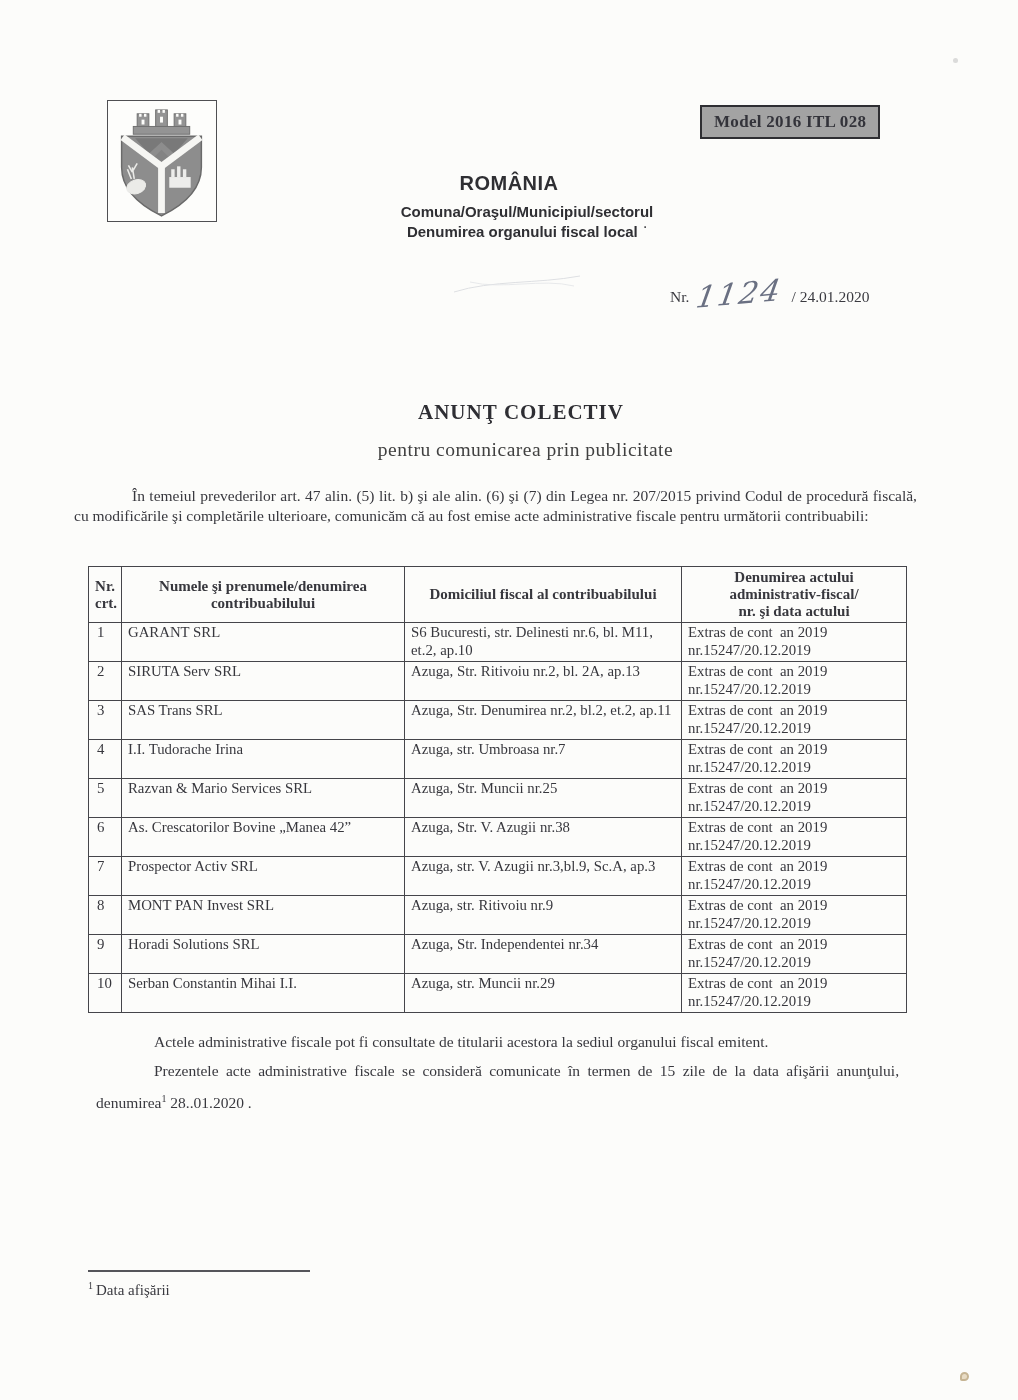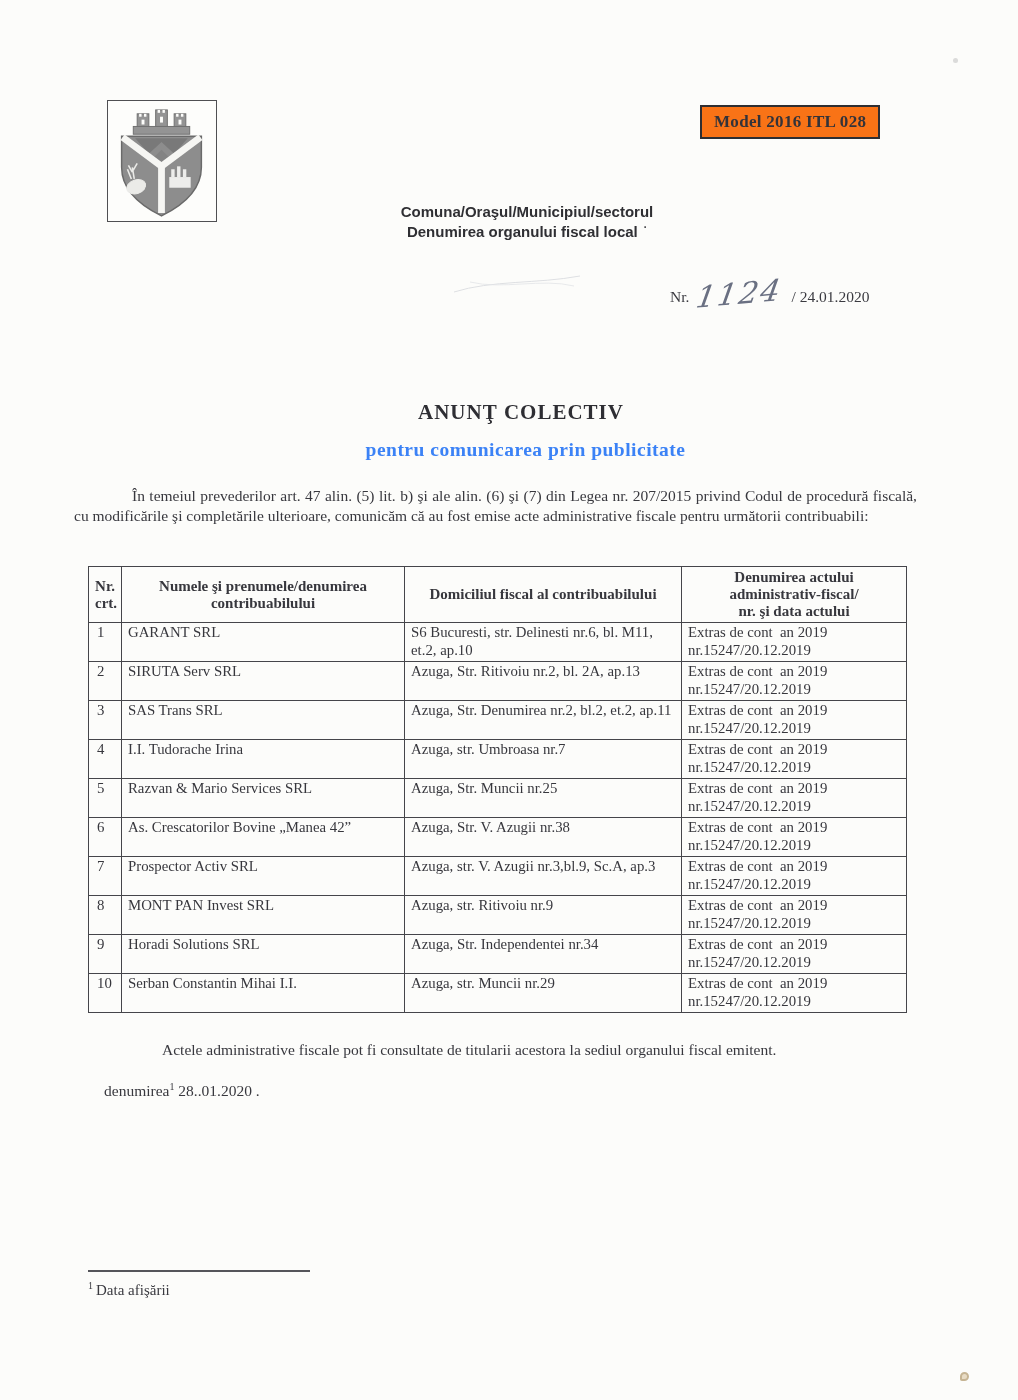--- a/index.html
+++ b/index.html
@@ -14,21 +14,21 @@
   }
   
   .crest-box{
     position:absolute;left:107px;top:100px;width:110px;height:122px;
     border:1.5px solid #4f4f52;background:#fdfdfb;box-sizing:border-box;
   }
   .model-box{
     position:absolute;left:700px;top:105px;
     border:2px solid #2e2e32;padding:5px 12px;
     font-weight:bold;font-size:17px;letter-spacing:.3px;
-    background:#f97316;
+    background:#a3a3a3;
   }
   .country-title{
     position:absolute;left:0;right:0;top:172px;text-align:center;
     font-family:"Liberation Sans","DejaVu Sans",sans-serif;
     font-weight:bold;font-size:20px;letter-spacing:.5px;color:#2f2f33;
   }
   .admin-line,.fiscal-line{
     position:absolute;left:0;right:0;text-align:center;
     font-family:"Liberation Sans","DejaVu Sans",sans-serif;
     font-weight:bold;font-size:15px;color:#2f2f33;padding-left:36px;
@@ -54,21 +54,21 @@
     letter-spacing:2px;position:relative;top:2px;margin:0 6px 0 4px;
     line-height:0;
   }
   
   .doc-title{
     position:absolute;left:0;right:0;top:400px;text-align:center;
     font-weight:bold;font-size:21px;letter-spacing:1px;color:#2e2e33;margin-left:24px;
   }
   .doc-subtitle{
     position:absolute;left:0;right:0;top:439px;text-align:center;
-    font-weight:bold;font-size:19.5px;letter-spacing:.5px;color:#3b82f6;padding-left:33px;
+    font-weight:normal;font-size:19.5px;letter-spacing:.5px;color:#404040;padding-left:33px;
   }
   
   .intro-par{
     position:absolute;left:74px;top:486px;width:843px;
     font-size:15.5px;line-height:20px;text-align:justify;
     text-indent:58px;color:#38383e;
   }
   
   .ann-table{
     position:absolute;left:88px;top:566px;width:818px;
@@ -85,21 +85,21 @@
     height:56px;font-size:15px;line-height:17px;
   }
   .ann-table td{height:39px;}
   .ann-table td.cell-nr{padding-left:8px;}
   th.h-col3{white-space:nowrap;}
   
   .closing-block{
     position:absolute;left:88px;top:1024px;width:845px;
     font-size:15.5px;line-height:20.5px;color:#38383e;
   }
-  .closing-line{margin:16px;}
+  .closing-line{margin:8px;}
   .closing-line.indent{text-indent:58px;}
   .closing-line.stretch{word-spacing:3.5px;}
   .closing-line sup{font-size:10px;}
   
   .footnote-rule{
     position:absolute;left:88px;top:1270px;width:222px;height:1.5px;
     background:#55555a;
   }
   .footnote-text{
     position:absolute;left:88px;top:1280px;font-size:15px;color:#3a3a40;
@@ -163,20 +163,21 @@
           <rect x="77" y="70" width="3.5" height="8"></rect>
         </g>
       </svg>
     </span>
   </div>
 
   <div class="model-box">
     <span>Model 2016 ITL 028</span>
   </div>
 
+  <div class="country-title">ROMÂNIA</div>
   <div class="admin-line">Comuna/Oraşul/Municipiul/sectorul</div>
   <div class="fiscal-line"><span>Denumirea organului fiscal local</span><sup>·</sup></div>
 
 
   <div class="reg-line">
     <span>Nr.</span>
     <span class="handwritten">1124</span>
     <span>/ 24.01.2020</span>
   </div>
 
@@ -296,20 +297,21 @@
         <td>
             <div>Extras de cont&nbsp; an 2019</div>
             <div>nr.15247/20.12.2019</div>
           </td>
       </tr>
     </tbody>
   </table>
 
   <div class="closing-block">
     <p class="closing-line indent">Actele administrative fiscale pot fi consultate de titularii acestora la sediul organului fiscal emitent.</p>
+    <p class="closing-line indent stretch">Prezentele acte administrative fiscale se consideră comunicate în termen de 15 zile de la data afişării anunţului,</p>
     <p class="closing-line"><span>denumirea</span><sup>1</sup><span> 28..01.2020 .</span></p>
   </div>
 
   <div class="footnote-rule"></div>
   <div class="footnote-text">
     <sup>1</sup><span>Data afişării</span>
   </div>
 
   <span class="scratch">
     <svg width="130" height="32" viewBox="0 0 130 32" xmlns="http://www.w3.org/2000/svg">

